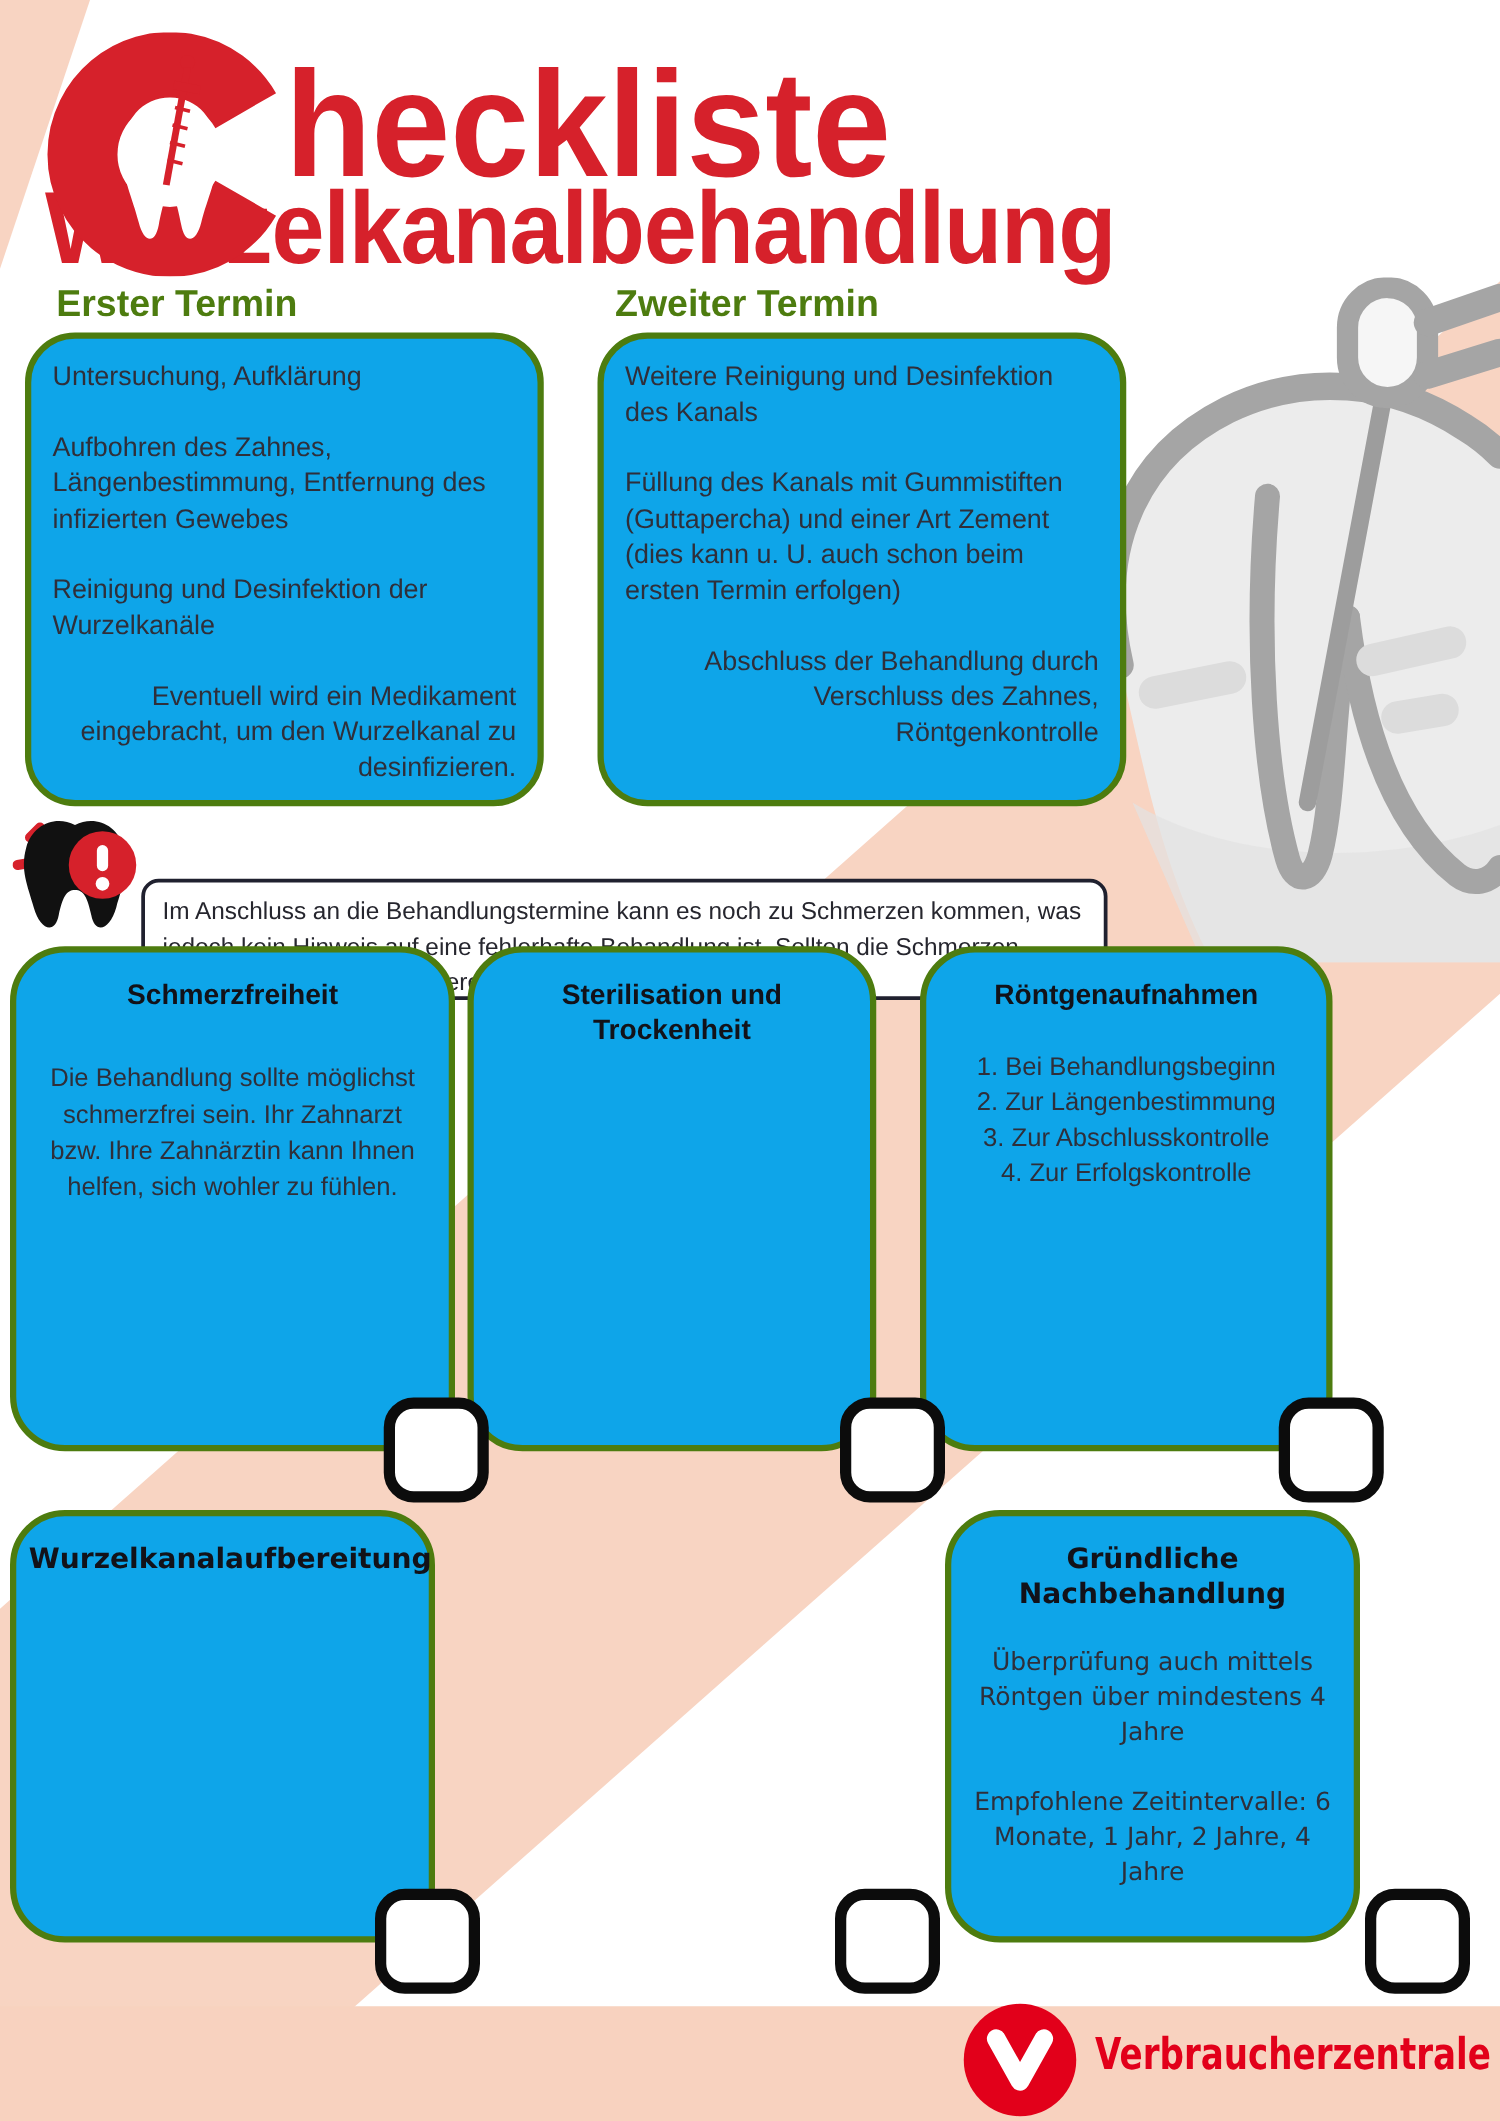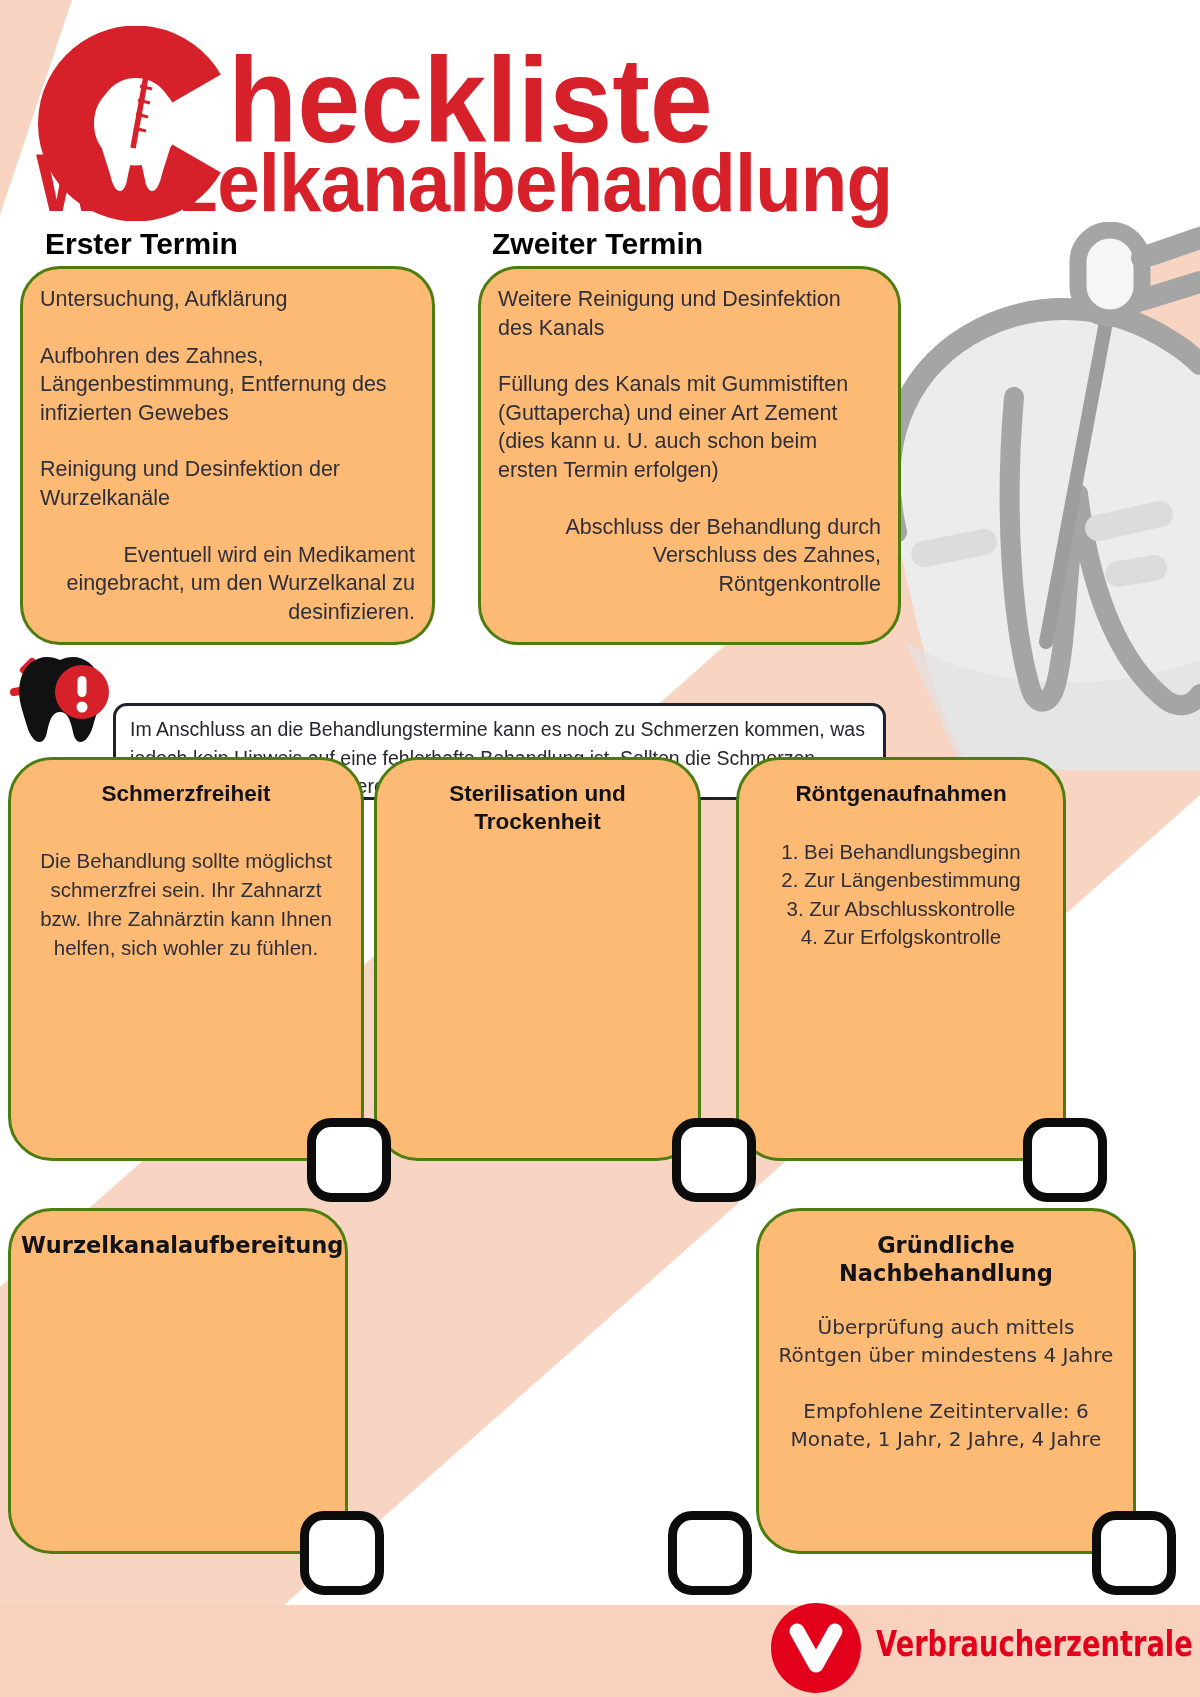--- a/index.html
+++ b/index.html
@@ -10,24 +10,24 @@
 
   
   .title-rest{position:absolute;left:228px;top:40px;font-size:118px;line-height:1;
       font-weight:bold;color:#d6212b;letter-spacing:0px;transform:scaleX(0.96) scaleY(1.02);
       transform-origin:left top;}
   .title-line2{position:absolute;left:36px;top:142px;font-size:82px;line-height:1;
       font-weight:bold;color:#d6212b;letter-spacing:-1px;transform:scaleX(0.93);
       transform-origin:left top;}
 
   
-  .sec-heading{position:absolute;font-size:30px;font-weight:bold;color:#000000;}
+  .sec-heading{position:absolute;font-size:30px;font-weight:bold;color:#4d7c0f;}
 
   
-  .card{position:absolute;background:#fdba74;border:3px solid #4d7c0f;box-sizing:border-box;z-index:2;}
+  .card{position:absolute;background:#0ea5e9;border:5px solid #4d7c0f;box-sizing:border-box;z-index:2;}
   .termin-card{border-radius:40px;padding:16px 17px;font-size:21.5px;line-height:1.33;color:#2f2f3a;}
   .termin-card p{margin:0 0 28px 0;}
   .termin-card p:last-child{margin:0;text-align:right;}
   .grid-card{border-radius:44px;text-align:center;color:#2f2f3a;}
   .grid-card h3{margin:20px 10px 0 10px;font-size:22.5px;line-height:1.25;font-weight:bold;color:#121219;}
   .grid-card .body{margin:38px 0 0 0;padding:0 18px;font-size:20.5px;line-height:1.42;}
   .grid-card .body p{margin:0 0 28px 0;}
   .grid-card .body p:last-child{margin:0;}
   .geo, .geo h3{font-family:"DejaVu Sans",sans-serif;}
   .geo .body{font-size:20px;line-height:1.4;padding:0 14px;}
@@ -148,21 +148,21 @@
       <div>3. Zur Abschlusskontrolle</div>
       <div>4. Zur Erfolgskontrolle</div>
     </div>
   </section>
 
   <section class="card grid-card geo" style="left:8px;top:1208px;width:340px;height:346px;">
     <h3>Wurzelkanalaufbereitung</h3>
   </section>
 
 
-  <section class="card grid-card geo" style="left:756px;top:1208px;width:380px;height:346px;">
+  <section class="card grid-card geo" style="left:756px;top:1208px;width:332px;height:346px;">
     <h3>Gründliche Nachbehandlung</h3>
     <div class="body" style="margin-top:26px;">
       <p>Überprüfung auch mittels Röntgen über mindestens 4 Jahre</p>
       <p>Empfohlene Zeitintervalle: 6 Monate, 1 Jahr, 2 Jahre, 4 Jahre</p>
     </div>
   </section>
 
   <div class="checkbox" style="left:307px;top:1118px;" role="checkbox" aria-checked="false"></div>
   <div class="checkbox" style="left:672px;top:1118px;" role="checkbox" aria-checked="false"></div>
   <div class="checkbox" style="left:1023px;top:1118px;" role="checkbox" aria-checked="false"></div>

